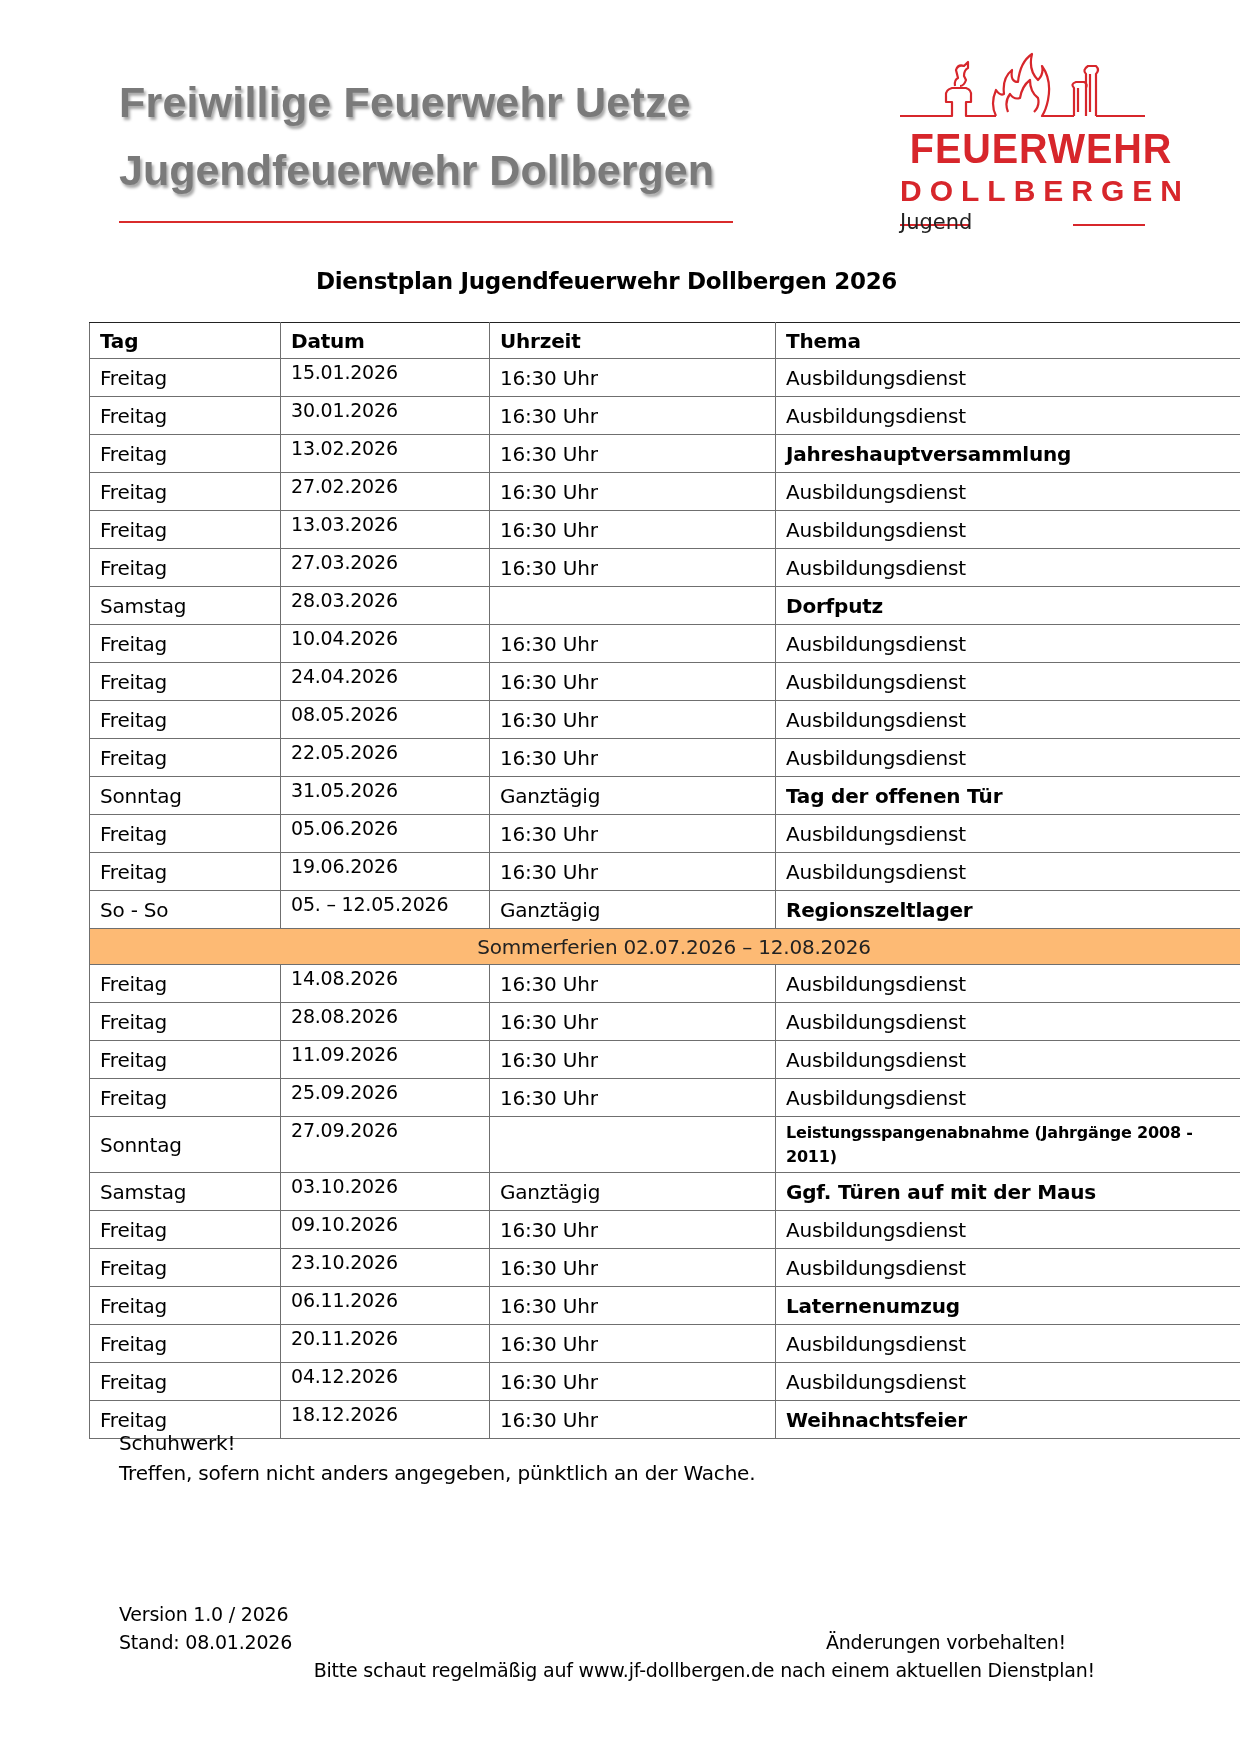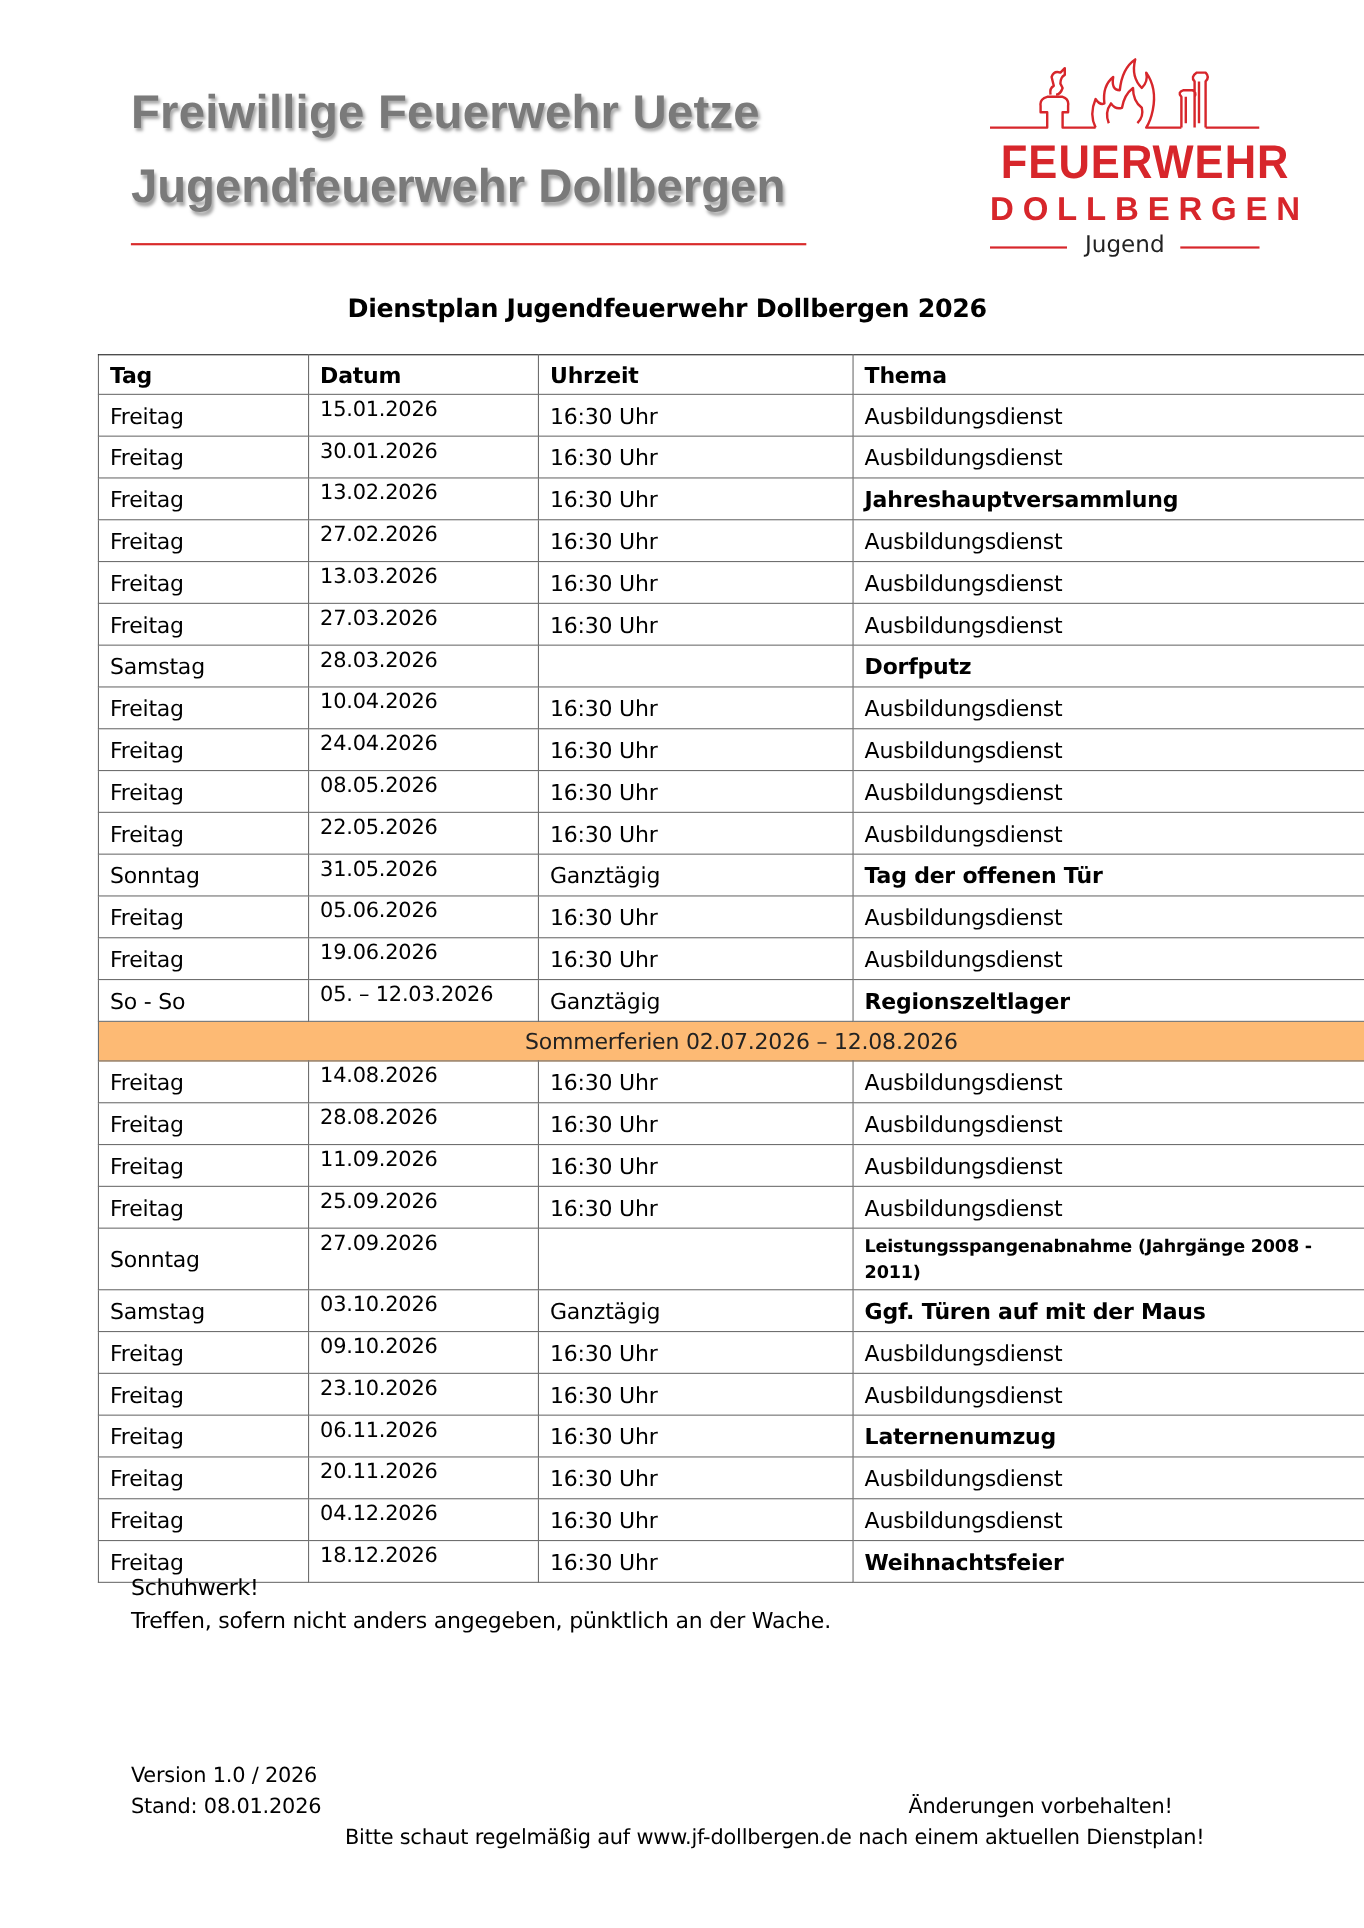--- a/index.html
+++ b/index.html
@@ -6,21 +6,21 @@
   body { width:1240px; height:1753px; position:relative; overflow:hidden; font-family:"DejaVu Sans", sans-serif; color:#000; }
   .title1 { position:absolute; left:119px; top:78px; font-family:"Liberation Sans", sans-serif; font-weight:bold; font-size:43px; color:#7a7a7a; text-shadow:2px 3px 3px rgba(0,0,0,0.35); white-space:nowrap; letter-spacing:0.2px; }
   .title2 { position:absolute; left:119px; top:146px; font-family:"Liberation Sans", sans-serif; font-weight:bold; font-size:43px; color:#7a7a7a; text-shadow:2px 3px 3px rgba(0,0,0,0.35); white-space:nowrap; }
   .redline { position:absolute; left:119px; top:221px; width:614px; height:2px; background:#d92b2b; }
 
   .logo { position:absolute; left:900px; top:50px; width:245px; height:190px; }
   .logo-art { position:absolute; left:0; top:0; }
   .logo-t1 { position:absolute; left:0; top:74px; width:245px; text-align:center; font-family:"Liberation Sans", sans-serif; font-weight:bold; font-size:43px; color:#d7262b; letter-spacing:1px; transform:scaleX(0.92); }
   .logo-t2 { position:absolute; left:0; top:124px; width:245px; text-align:center; font-family:"Liberation Sans", sans-serif; font-weight:bold; font-size:30px; color:#d7262b; letter-spacing:8px; }
   .logo-jline { position:absolute; top:174px; height:2px; background:#d7262b; }
-  .logo-jugend { position:absolute; left:0; top:160px; width:245px; text-align:center; font-family:"DejaVu Sans", sans-serif; font-size:21px; color:#222; }
+  .logo-jugend { position:absolute; left:0; top:160px; width:245px; font-family:"DejaVu Sans", sans-serif; font-size:21px; color:#222; }
 
   .plan-title { position:absolute; left:0; width:1213px; top:268px; text-align:center; font-family:"DejaVu Sans", sans-serif; font-weight:bold; font-size:23px; letter-spacing:-0.3px; }
 
   table.plan { position:absolute; left:89px; top:322px; width:1170px; border-collapse:collapse; font-family:"DejaVu Sans", sans-serif; font-size:20px; }
   table.plan td, table.plan th { border:1.5px solid #6f6f6f; padding:0 10px; height:35px; text-align:left; vertical-align:middle; font-weight:normal; letter-spacing:-0.2px; }
   table.plan th { font-weight:bold; border-top:1.5px solid #222; }
   table.plan td.datum { vertical-align:top; padding-top:2px; font-size:19px; }
   table.plan td.bold { font-weight:bold; }
   table.plan td.small { font-size:16px; font-weight:bold; line-height:24px; padding-top:2px; padding-bottom:2px; }
   table.plan tr.tall td { height:51px; }
@@ -146,21 +146,21 @@
         <td>Ausbildungsdienst</td>
       </tr>
     <tr>
         <td>Freitag</td>
         <td class="datum">19.06.2026</td>
         <td>16:30 Uhr</td>
         <td>Ausbildungsdienst</td>
       </tr>
     <tr>
         <td>So - So</td>
-        <td class="datum">05. – 12.03.2026</td>
+        <td class="datum">05. – 12.05.2026</td>
         <td>Ganztägig</td>
         <td class="bold">Regionszeltlager</td>
       </tr>
     <tr class="holiday">
         <td colspan="4">Sommerferien 02.07.2026 – 12.08.2026</td>
       </tr>
     <tr>
         <td>Freitag</td>
         <td class="datum">14.08.2026</td>
         <td>16:30 Uhr</td>

